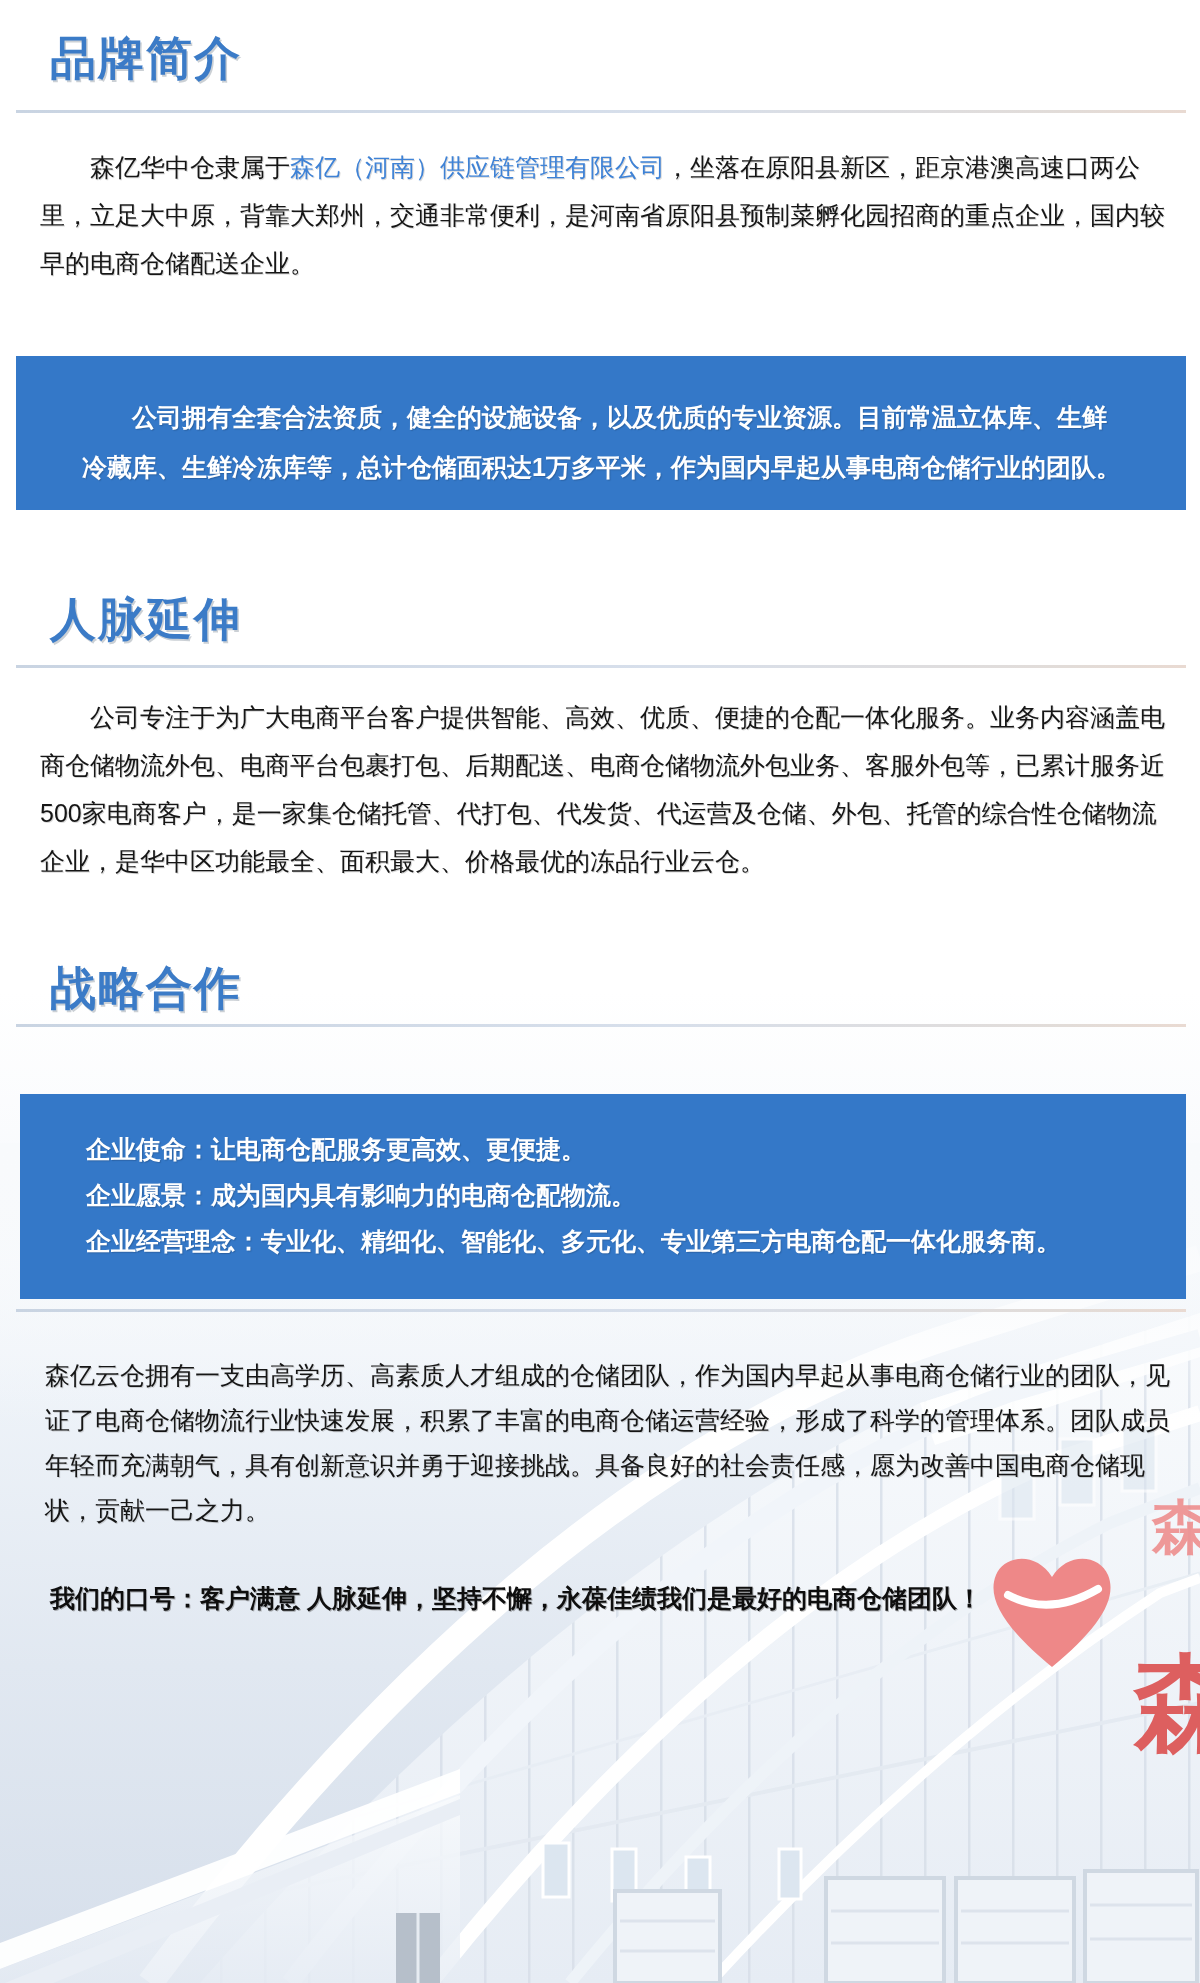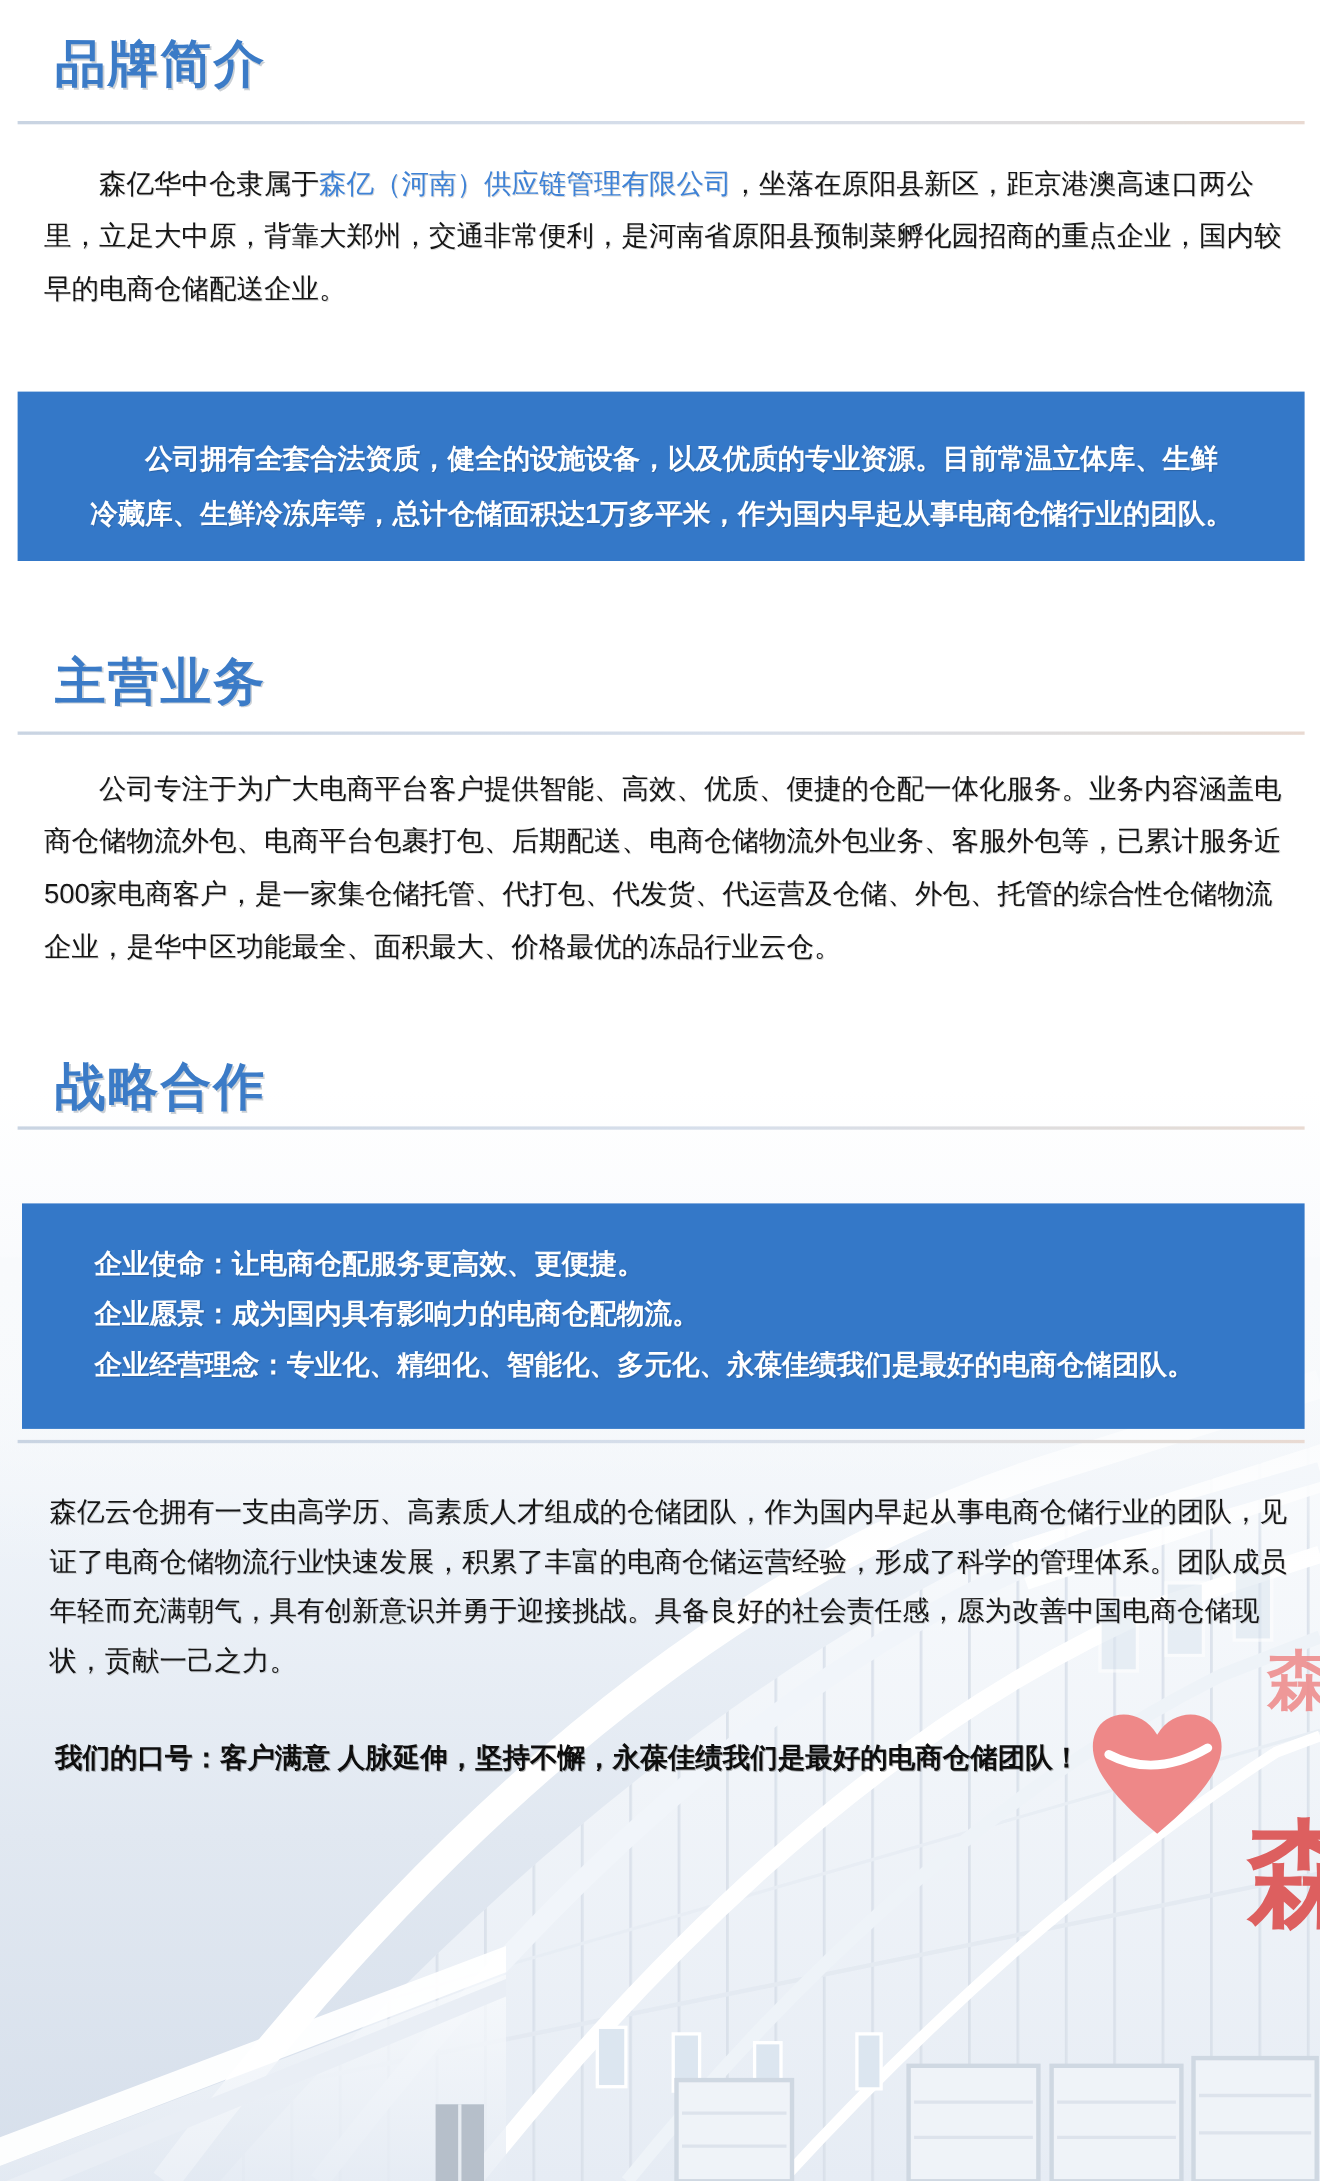--- a/index.html
+++ b/index.html
@@ -142,31 +142,31 @@
   <div class="content">
 
     <h1 class="sec-heading h-brand">品牌简介</h1>
     <div class="divider d1"></div>
     <p class="body-text indent p-brand"><span>森亿华中仓隶属于</span><span class="link">森亿（河南）供应链管理有限公司</span><span>，坐落在原阳县新区，距京港澳高速口两公里，立足大中原，背靠大郑州，交通非常便利，是河南省原阳县预制菜孵化园招商的重点企业，国内较早的电商仓储配送企业。</span></p>
 
     <div class="blue-panel panel-qual">
       <p>公司拥有全套合法资质，健全的设施设备，以及优质的专业资源。目前常温立体库、生鲜冷藏库、生鲜冷冻库等，总计仓储面积达1万多平米，作为国内早起从事电商仓储行业的团队。</p>
     </div>
 
-    <h1 class="sec-heading h-business">主营业务</h1>
+    <h1 class="sec-heading h-business">人脉延伸</h1>
     <div class="divider d2"></div>
     <p class="body-text indent p-business">公司专注于为广大电商平台客户提供智能、高效、优质、便捷的仓配一体化服务。业务内容涵盖电商仓储物流外包、电商平台包裹打包、后期配送、电商仓储物流外包业务、客服外包等，已累计服务近500家电商客户，是一家集仓储托管、代打包、代发货、代运营及仓储、外包、托管的综合性仓储物流企业，是华中区功能最全、面积最大、价格最优的冻品行业云仓。</p>
 
     <h1 class="sec-heading h-coop">战略合作</h1>
     <div class="divider d3"></div>
 
     <div class="blue-panel panel-values">
       <p class="value-line"><span>企业使命：</span><span>让电商仓配服务更高效、更便捷。</span></p>
       <p class="value-line"><span>企业愿景：</span><span>成为国内具有影响力的电商仓配物流。</span></p>
-      <p class="value-line"><span>企业经营理念：</span><span>专业化、精细化、智能化、多元化、永葆佳绩我们是最好的电商仓储团队。</span></p>
+      <p class="value-line"><span>企业经营理念：</span><span>专业化、精细化、智能化、多元化、专业第三方电商仓配一体化服务商。</span></p>
     </div>
 
     <div class="divider d4"></div>
     <p class="body-text p-team">森亿云仓拥有一支由高学历、高素质人才组成的仓储团队，作为国内早起从事电商仓储行业的团队，见证了电商仓储物流行业快速发展，积累了丰富的电商仓储运营经验，形成了科学的管理体系。团队成员年轻而充满朝气，具有创新意识并勇于迎接挑战。具备良好的社会责任感，愿为改善中国电商仓储现状，贡献一己之力。</p>
 
     <p class="slogan"><span>我们的口号：</span><span>客户满意 人脉延伸，坚持不懈，永葆佳绩我们是最好的电商仓储团队！</span></p>
   </div>
 </div>
 
 </body></html>

